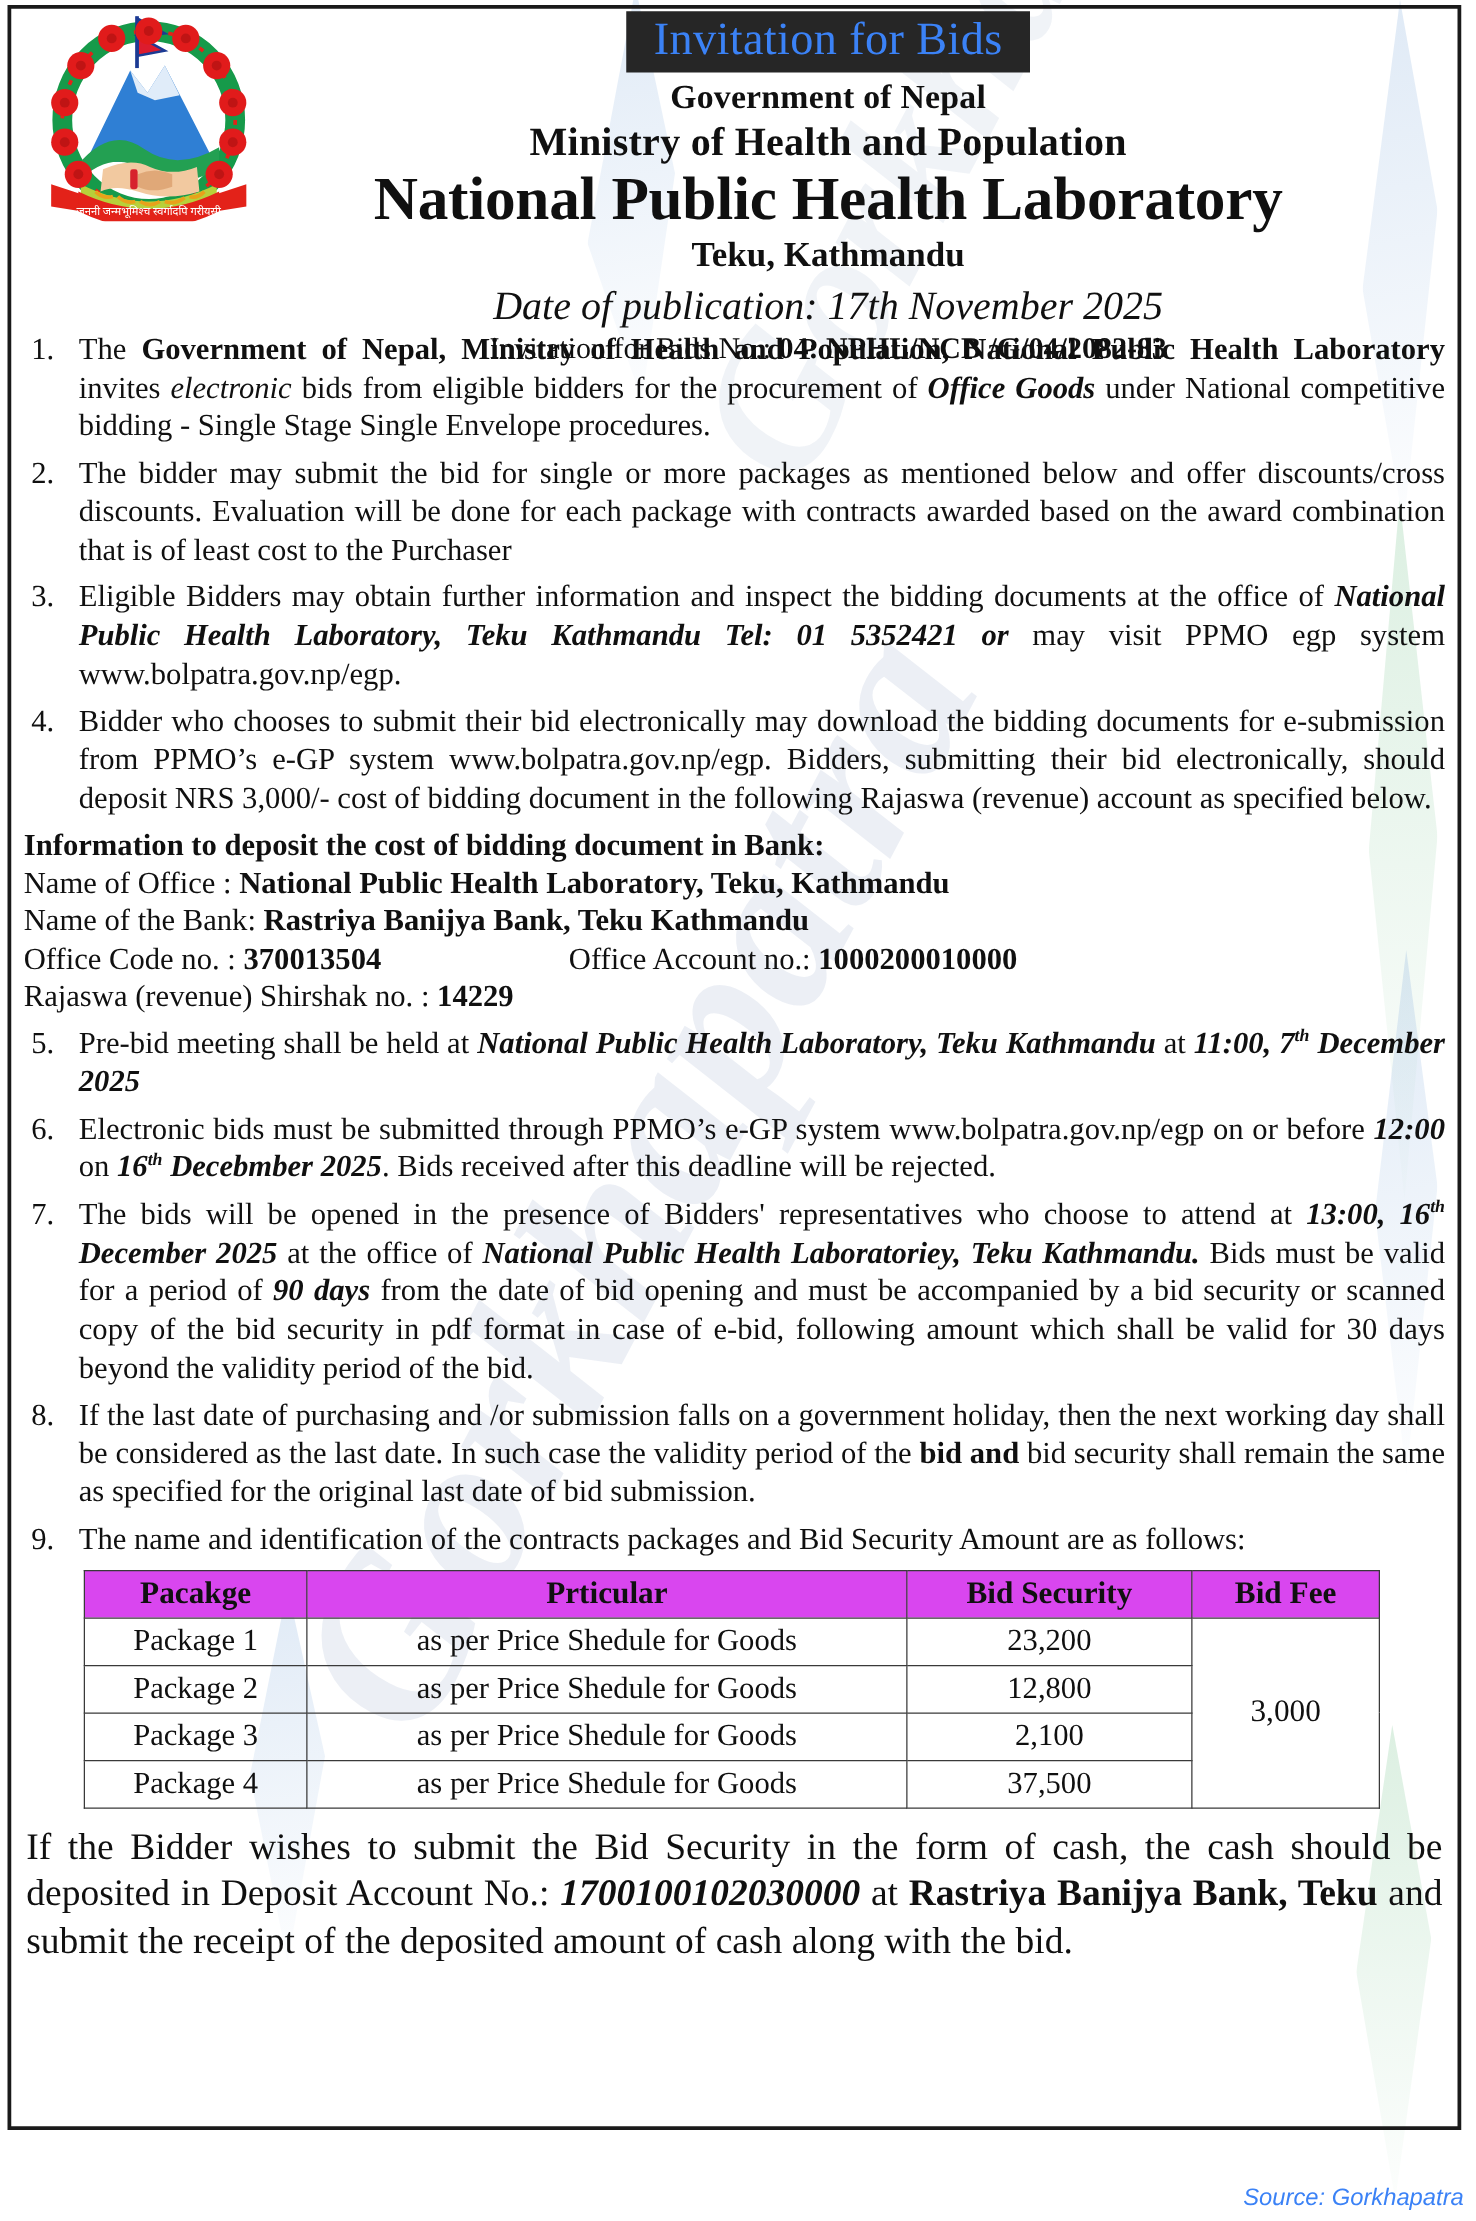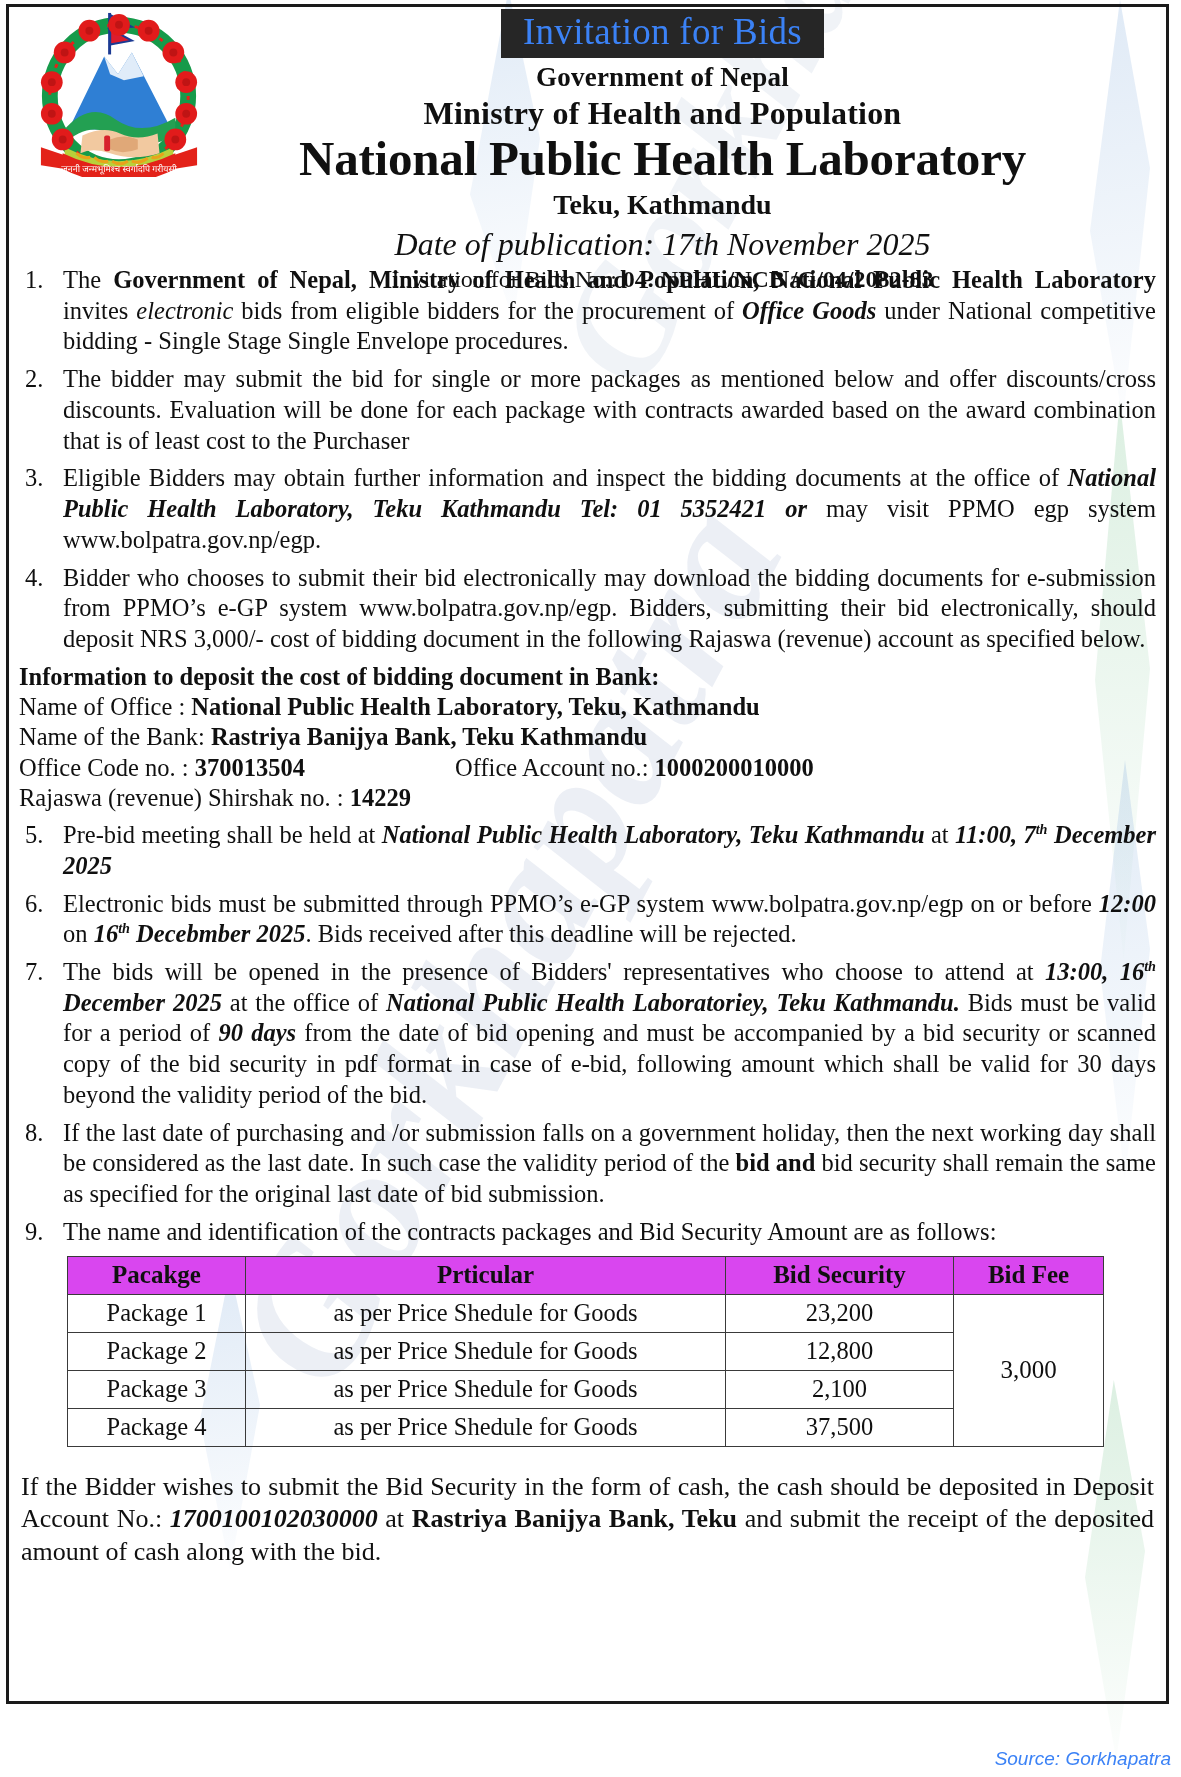--- a/index.html
+++ b/index.html
@@ -187,23 +187,23 @@
     font-size: 25px;
   }
   .col-pkg { width: 178px; }
   .col-part { width: 480px; }
   .col-sec { width: 228px; }
   .col-fee { width: 150px; }
   td.feecell { font-size: 25px; vertical-align: middle; }
 
   
   .closing {
-    font-size: 26px;
+    font-size: 30px;
     line-height: 1.255;
-    margin-top: 24px;
+    margin-top: 12px;
     padding: 0 2px 0 2px;
     text-align: justify;
   }
 
   
   .source {
     position: absolute;
     right: 10px;
     top: 1748px;
     font-size: 19px;

